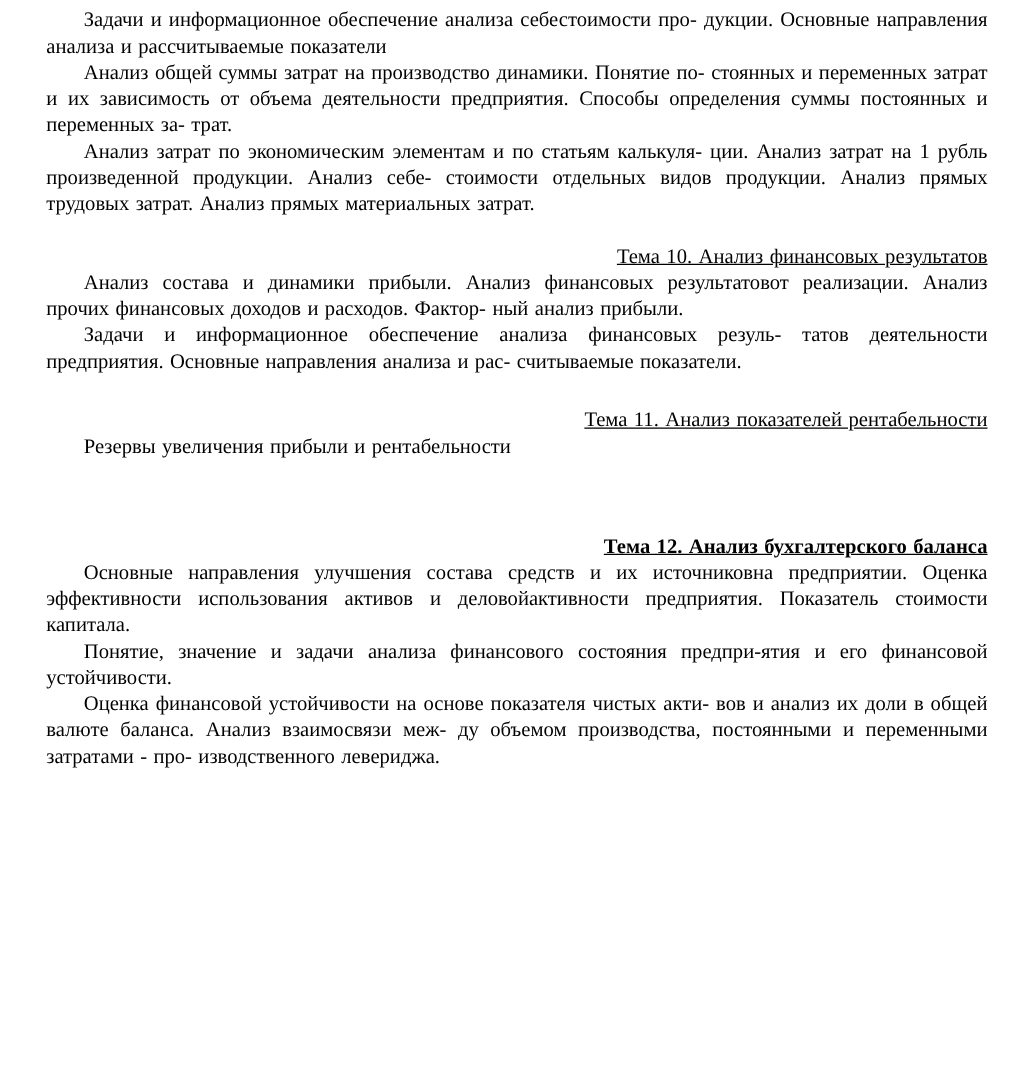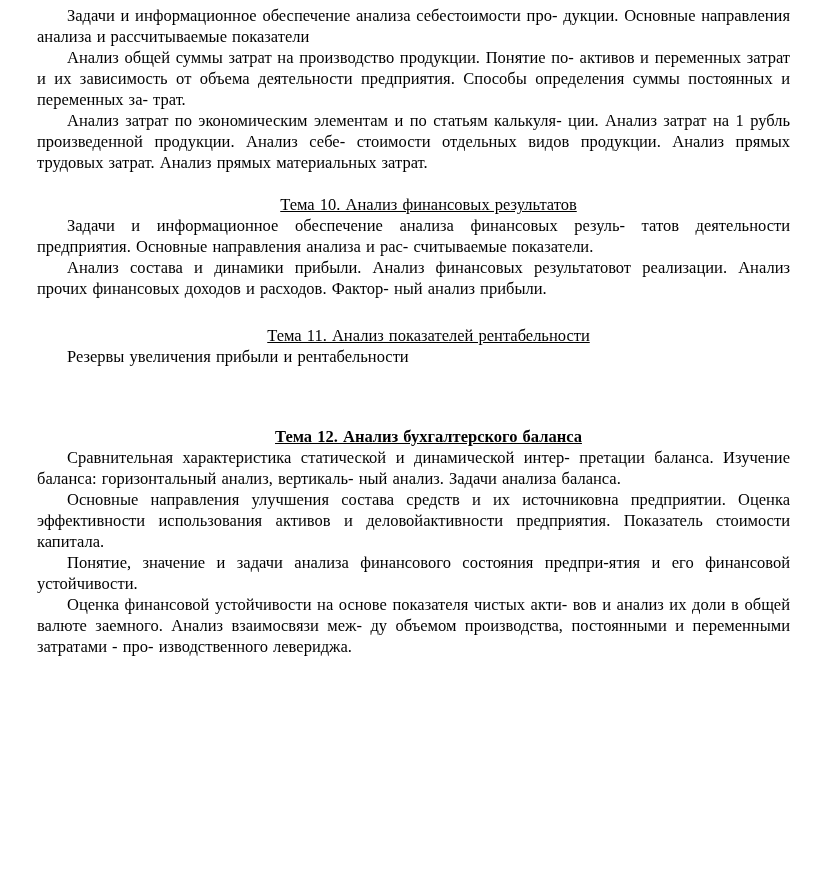--- a/index.html
+++ b/index.html
@@ -23,51 +23,50 @@
     color: #000000;
     background: #ffffff;
   }
   .page p {
     margin: 0;
     text-align: justify;
     text-indent: 30px;
     word-spacing: 1px;
   }
   .page p.heading {
-    text-align: center;
+    text-align: right;
   }
   .u {
     text-decoration: underline;
   }
   .mt-xs { margin-top: 12px !important; }
   .mt-1  { margin-top: 21px !important; }
   .mt-2  { margin-top: 26px !important; }
   .mt-3  { margin-top: 59px !important; font-weight: bold; }
   .mt-4  { margin-top: 29px !important; }
 </style>
 </head>
 <body>
 
 <div class="page">
 
   <p class="para">Задачи и информационное обеспечение анализа себестоимости про- дукции. Основные направления анализа и рассчитываемые показатели</p>
-  <p class="para">Анализ общей суммы затрат на производство продукции. Понятие по- активов и переменных затрат и их зависимость от объема деятельности предприятия. Способы определения суммы постоянных и переменных за- трат.</p>
+  <p class="para">Анализ общей суммы затрат на производство динамики. Понятие по- стоянных и переменных затрат и их зависимость от объема деятельности предприятия. Способы определения суммы постоянных и переменных за- трат.</p>
   <p class="para">Анализ затрат по экономическим элементам и по статьям калькуля- ции. Анализ затрат на 1 рубль произведенной продукции. Анализ себе- стоимости отдельных видов продукции. Анализ прямых трудовых затрат. Анализ прямых материальных затрат.</p>
 
   <p class="heading mt-1"><span class="u">Тема 10. Анализ финансовых результатов</span></p>
 
+  <p class="para">Анализ состава и динамики прибыли. Анализ финансовых результатовот реализации. Анализ прочих финансовых доходов и расходов. Фактор- ный анализ прибыли.</p>
   <p class="para">Задачи и информационное обеспечение анализа финансовых резуль- татов деятельности предприятия. Основные направления анализа и рас- считываемые показатели.</p>
-  <p class="para">Анализ состава и динамики прибыли. Анализ финансовых результатовот реализации. Анализ прочих финансовых доходов и расходов. Фактор- ный анализ прибыли.</p>
 
   <p class="heading mt-2"><span class="u">Тема 11. Анализ показателей рентабельности</span></p>
 
   <p class="para">Резервы увеличения прибыли и рентабельности</p>
 
   <p class="heading mt-3"><span class="u">Тема 12. Анализ бухгалтерского баланса</span></p>
 
-  <p class="para">Сравнительная характеристика статической и динамической интер- претации баланса. Изучение баланса: горизонтальный анализ, вертикаль- ный анализ. Задачи анализа баланса.</p>
   <p class="para">Основные направления улучшения состава средств и их источниковна предприятии. Оценка эффективности использования активов и деловойактивности предприятия. Показатель стоимости капитала.</p>
 
 
   <p class="para">Понятие, значение и задачи анализа финансового состояния предпри-ятия и его финансовой устойчивости.</p>
-  <p class="para">Оценка финансовой устойчивости на основе показателя чистых акти- вов и анализ их доли в общей валюте заемного. Анализ взаимосвязи меж- ду объемом производства, постоянными и переменными затратами - про- изводственного левериджа.</p>
+  <p class="para">Оценка финансовой устойчивости на основе показателя чистых акти- вов и анализ их доли в общей валюте баланса. Анализ взаимосвязи меж- ду объемом производства, постоянными и переменными затратами - про- изводственного левериджа.</p>
 
 </div>
 
 </body></html>

